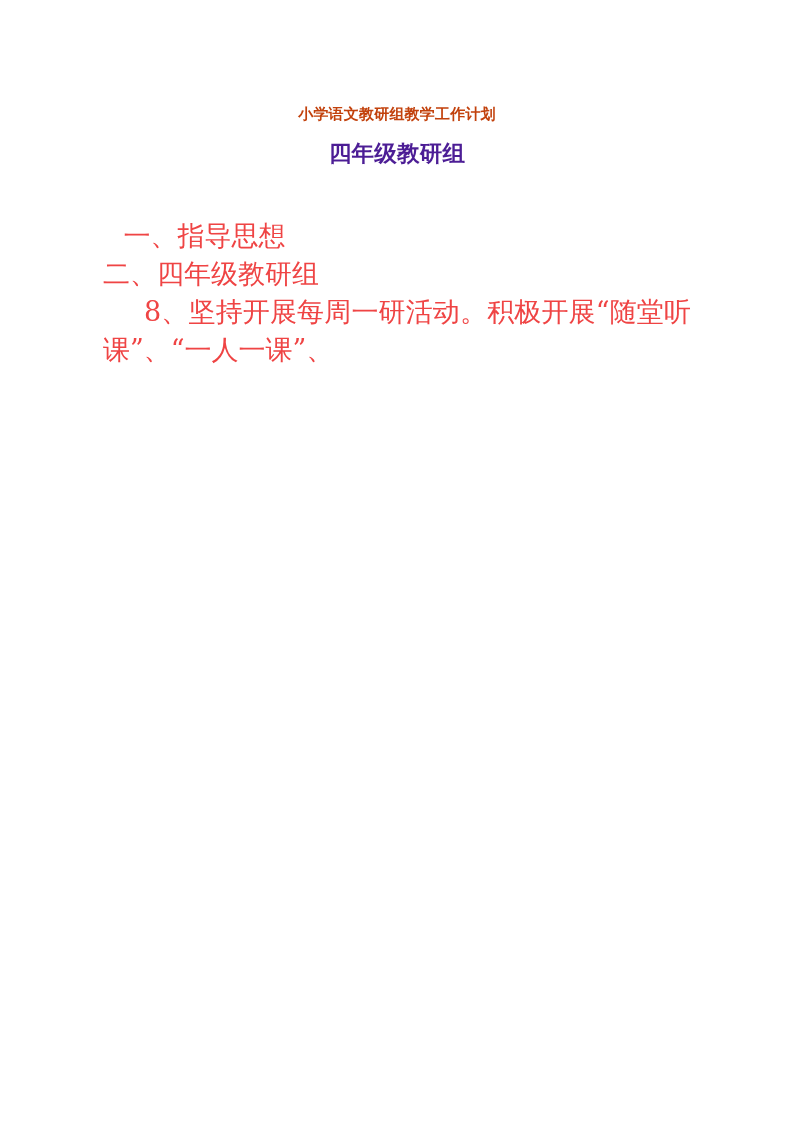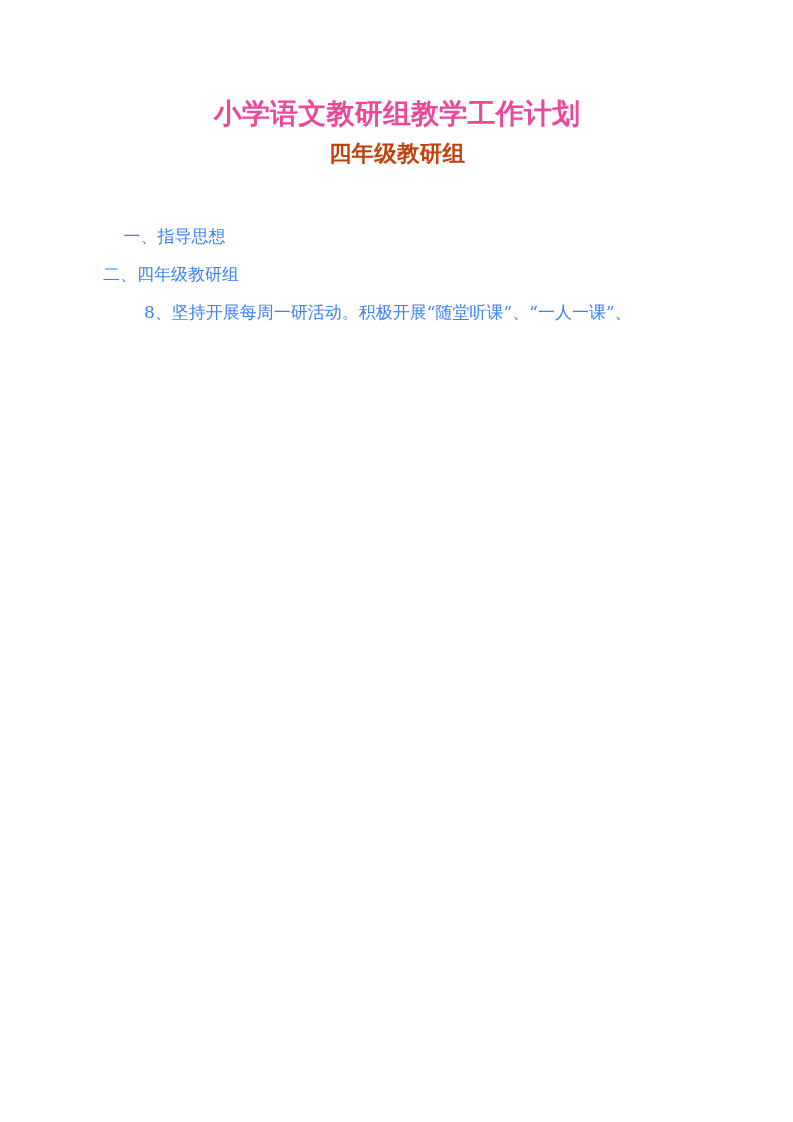--- a/index.html
+++ b/index.html
@@ -28,45 +28,45 @@
     top: 0;
     width: 588px;
   }
   .title-block {
     margin-top: 95px;
     text-align: center;
   }
   .doc-title {
     font-family: "DejaVu Sans", "Liberation Sans", sans-serif;
     font-weight: bold;
-    font-size: 28px;
+    font-size: 15px;
     line-height: 38px;
     letter-spacing: 0.2px;
-    color: #ec4899;
+    color: #c2410c;
     white-space: nowrap;
   }
   .doc-subtitle {
     font-family: "DejaVu Sans", "Liberation Sans", sans-serif;
     font-weight: bold;
     font-size: 22.5px;
     line-height: 40px;
     letter-spacing: 0.2px;
-    color: #c2410c;
+    color: #4c1d95;
     white-space: nowrap;
   }
   .body-block {
     margin-top: 44px;
   }
   p {
     margin: 0;
-    font-size: 17px;
+    font-size: 27px;
     line-height: 38px;
     text-align: justify;
     text-justify: inter-ideograph;
-    color: #3b82f6;
+    color: #ef4444;
     font-family: "DejaVu Serif", "Liberation Serif", serif;
   }
   .section-heading {
     text-indent: 20.5px;
   }
   .section-heading-flush {
     text-indent: 0;
   }
   .para-indent {
     text-indent: 62px;

